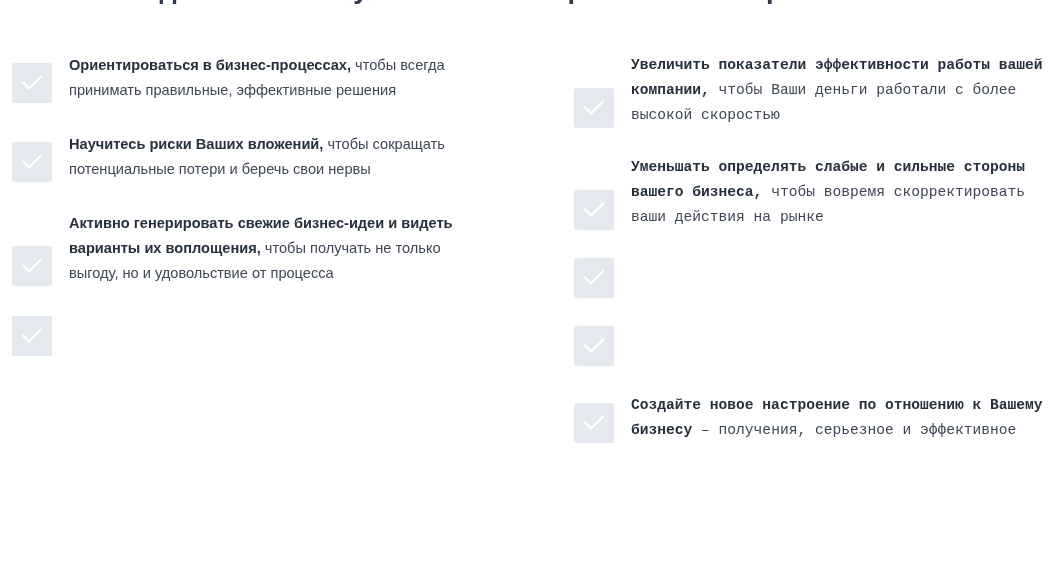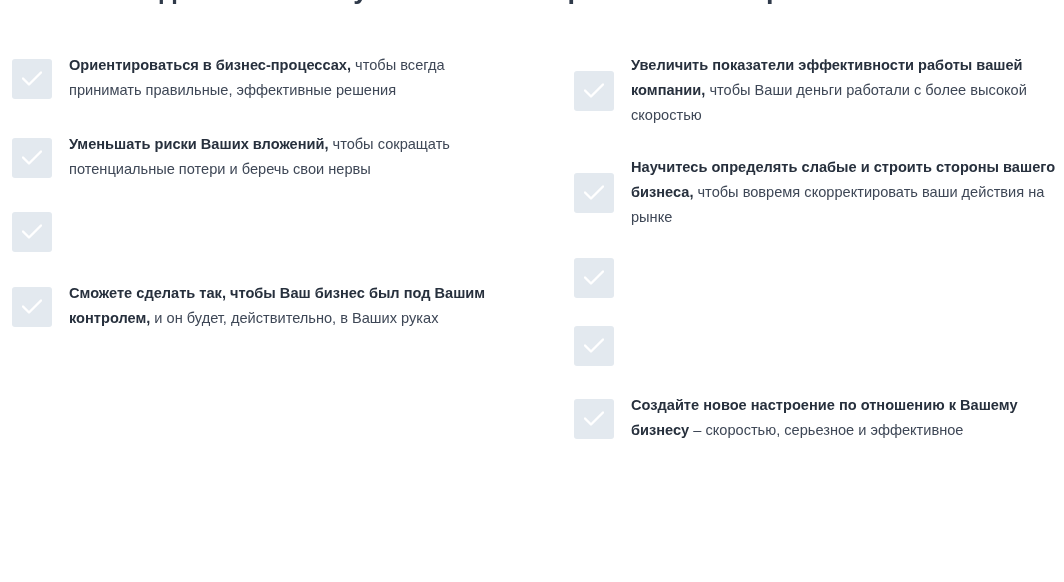--- a/index.html
+++ b/index.html
@@ -49,21 +49,21 @@
   .column.left {
     padding-left: 12px;
     padding-right: 30px;
   }
   .column.right {
     padding-left: 42px;
     padding-right: 4px;
   }
   .benefit {
     display: flex;
-    align-items: center;
+    align-items: flex-end;
     margin-bottom: 28px;
   }
   .check-box {
     flex: 0 0 auto;
     width: 40px;
     height: 40px;
     background: #e3e9ef;
     border-radius: 3px;
     margin-right: 17px;
     position: relative;
@@ -82,20 +82,21 @@
   }
   .benefit-text b {
     font-weight: bold;
     color: #27303d;
   }
   .column.right .benefit {
     margin-bottom: 26px;
   }
   .column.right .benefit-text {
     max-width: 470px;
+    font-family: Liberation Mono, monospace;
   }
   .column.left .benefit-text {
     max-width: 420px;
   }
 </style>
 </head>
 <body>
 
 <div class="page">
 
@@ -113,38 +114,38 @@
         </div>
         <div class="benefit-text"><b>Ориентироваться в бизнес-процессах,</b><span> чтобы всегда принимать правильные, эффективные решения</span></div>
       </div>
 
       <div class="benefit">
         <div class="check-box">
           <svg width="20" height="16" viewBox="0 0 20 16" fill="none" aria-hidden="true">
             <path d="M1 7.5 L7 13.5 L19 1.5" stroke="#ffffff" stroke-width="2.4" stroke-linecap="round" stroke-linejoin="round"></path>
           </svg>
         </div>
-        <div class="benefit-text"><b>Уменьшать риски Ваших вложений,</b><span> чтобы сокращать потенциальные потери и беречь свои нервы</span></div>
+        <div class="benefit-text"><b>Научитесь риски Ваших вложений,</b><span> чтобы сокращать потенциальные потери и беречь свои нервы</span></div>
       </div>
 
       <div class="benefit">
         <div class="check-box">
           <svg width="20" height="16" viewBox="0 0 20 16" fill="none" aria-hidden="true">
             <path d="M1 7.5 L7 13.5 L19 1.5" stroke="#ffffff" stroke-width="2.4" stroke-linecap="round" stroke-linejoin="round"></path>
           </svg>
         </div>
+        <div class="benefit-text"><b>Активно генерировать свежие бизнес-идеи и видеть варианты их воплощения,</b><span> чтобы получать не только выгоду, но и удовольствие от процесса</span></div>
       </div>
 
       <div class="benefit">
         <div class="check-box">
           <svg width="20" height="16" viewBox="0 0 20 16" fill="none" aria-hidden="true">
             <path d="M1 7.5 L7 13.5 L19 1.5" stroke="#ffffff" stroke-width="2.4" stroke-linecap="round" stroke-linejoin="round"></path>
           </svg>
         </div>
-        <div class="benefit-text"><b>Сможете сделать так, чтобы Ваш бизнес был под Вашим контролем,</b><span> и он будет, действительно, в Ваших руках</span></div>
       </div>
 
 
     </div>
 
     <div class="column right">
 
       <div class="benefit">
         <div class="check-box">
           <svg width="20" height="16" viewBox="0 0 20 16" fill="none" aria-hidden="true">
@@ -153,21 +154,21 @@
         </div>
         <div class="benefit-text"><b>Увеличить показатели эффективности работы вашей компании,</b><span> чтобы Ваши деньги работали с более высокой скоростью</span></div>
       </div>
 
       <div class="benefit">
         <div class="check-box">
           <svg width="20" height="16" viewBox="0 0 20 16" fill="none" aria-hidden="true">
             <path d="M1 7.5 L7 13.5 L19 1.5" stroke="#ffffff" stroke-width="2.4" stroke-linecap="round" stroke-linejoin="round"></path>
           </svg>
         </div>
-        <div class="benefit-text"><b>Научитесь определять слабые и строить стороны вашего бизнеса,</b><span> чтобы вовремя скорректировать ваши действия на рынке</span></div>
+        <div class="benefit-text"><b>Уменьшать определять слабые и сильные стороны вашего бизнеса,</b><span> чтобы вовремя скорректировать ваши действия на рынке</span></div>
       </div>
 
       <div class="benefit">
         <div class="check-box">
           <svg width="20" height="16" viewBox="0 0 20 16" fill="none" aria-hidden="true">
             <path d="M1 7.5 L7 13.5 L19 1.5" stroke="#ffffff" stroke-width="2.4" stroke-linecap="round" stroke-linejoin="round"></path>
           </svg>
         </div>
       </div>
 
@@ -178,19 +179,19 @@
           </svg>
         </div>
       </div>
 
       <div class="benefit">
         <div class="check-box">
           <svg width="20" height="16" viewBox="0 0 20 16" fill="none" aria-hidden="true">
             <path d="M1 7.5 L7 13.5 L19 1.5" stroke="#ffffff" stroke-width="2.4" stroke-linecap="round" stroke-linejoin="round"></path>
           </svg>
         </div>
-        <div class="benefit-text"><b>Создайте новое настроение по отношению к Вашему бизнесу</b><span> – скоростью, серьезное и эффективное</span></div>
+        <div class="benefit-text"><b>Создайте новое настроение по отношению к Вашему бизнесу</b><span> – получения, серьезное и эффективное</span></div>
       </div>
 
     </div>
 
   </div>
 </div>
 
 </body></html>

